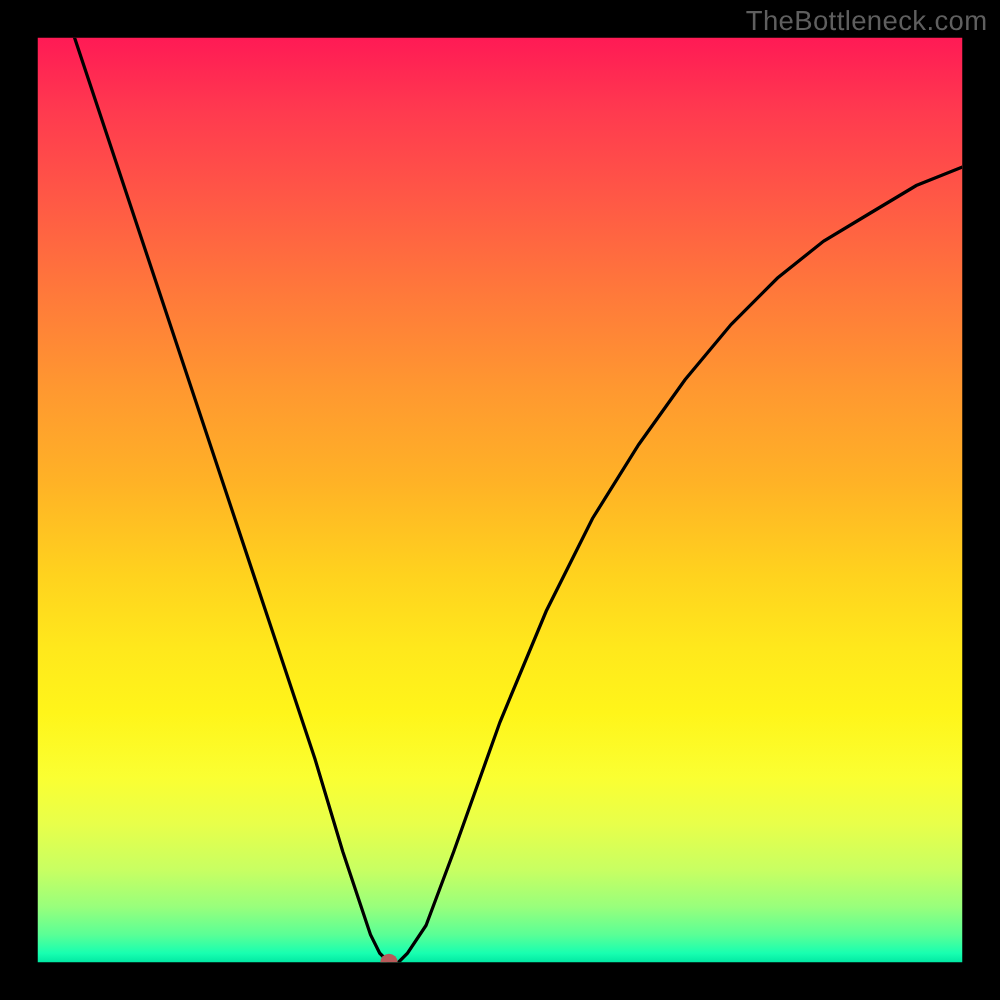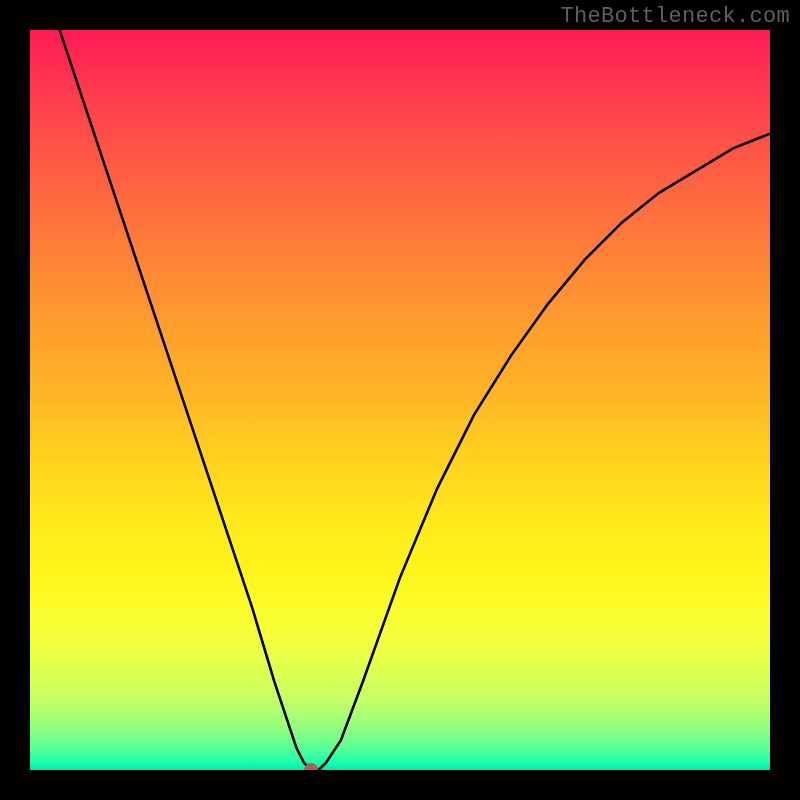--- a/index.html
+++ b/index.html
@@ -9,21 +9,20 @@
     height: 800px;
     overflow: hidden;
     background: #000;
     font-family: Arial, Helvetica, sans-serif;
   }
   .frame {
     position: relative;
     width: 800px;
     height: 637px;
     background: #000;
-    font-family: Liberation Mono, monospace;
   }
   .watermark {
     position: absolute;
     top: 4px;
     right: 10px;
     color: #5f5f5f;
     font-size: 22px;
     font-weight: 500;
     letter-spacing: 0.3px;
     z-index: 5;

